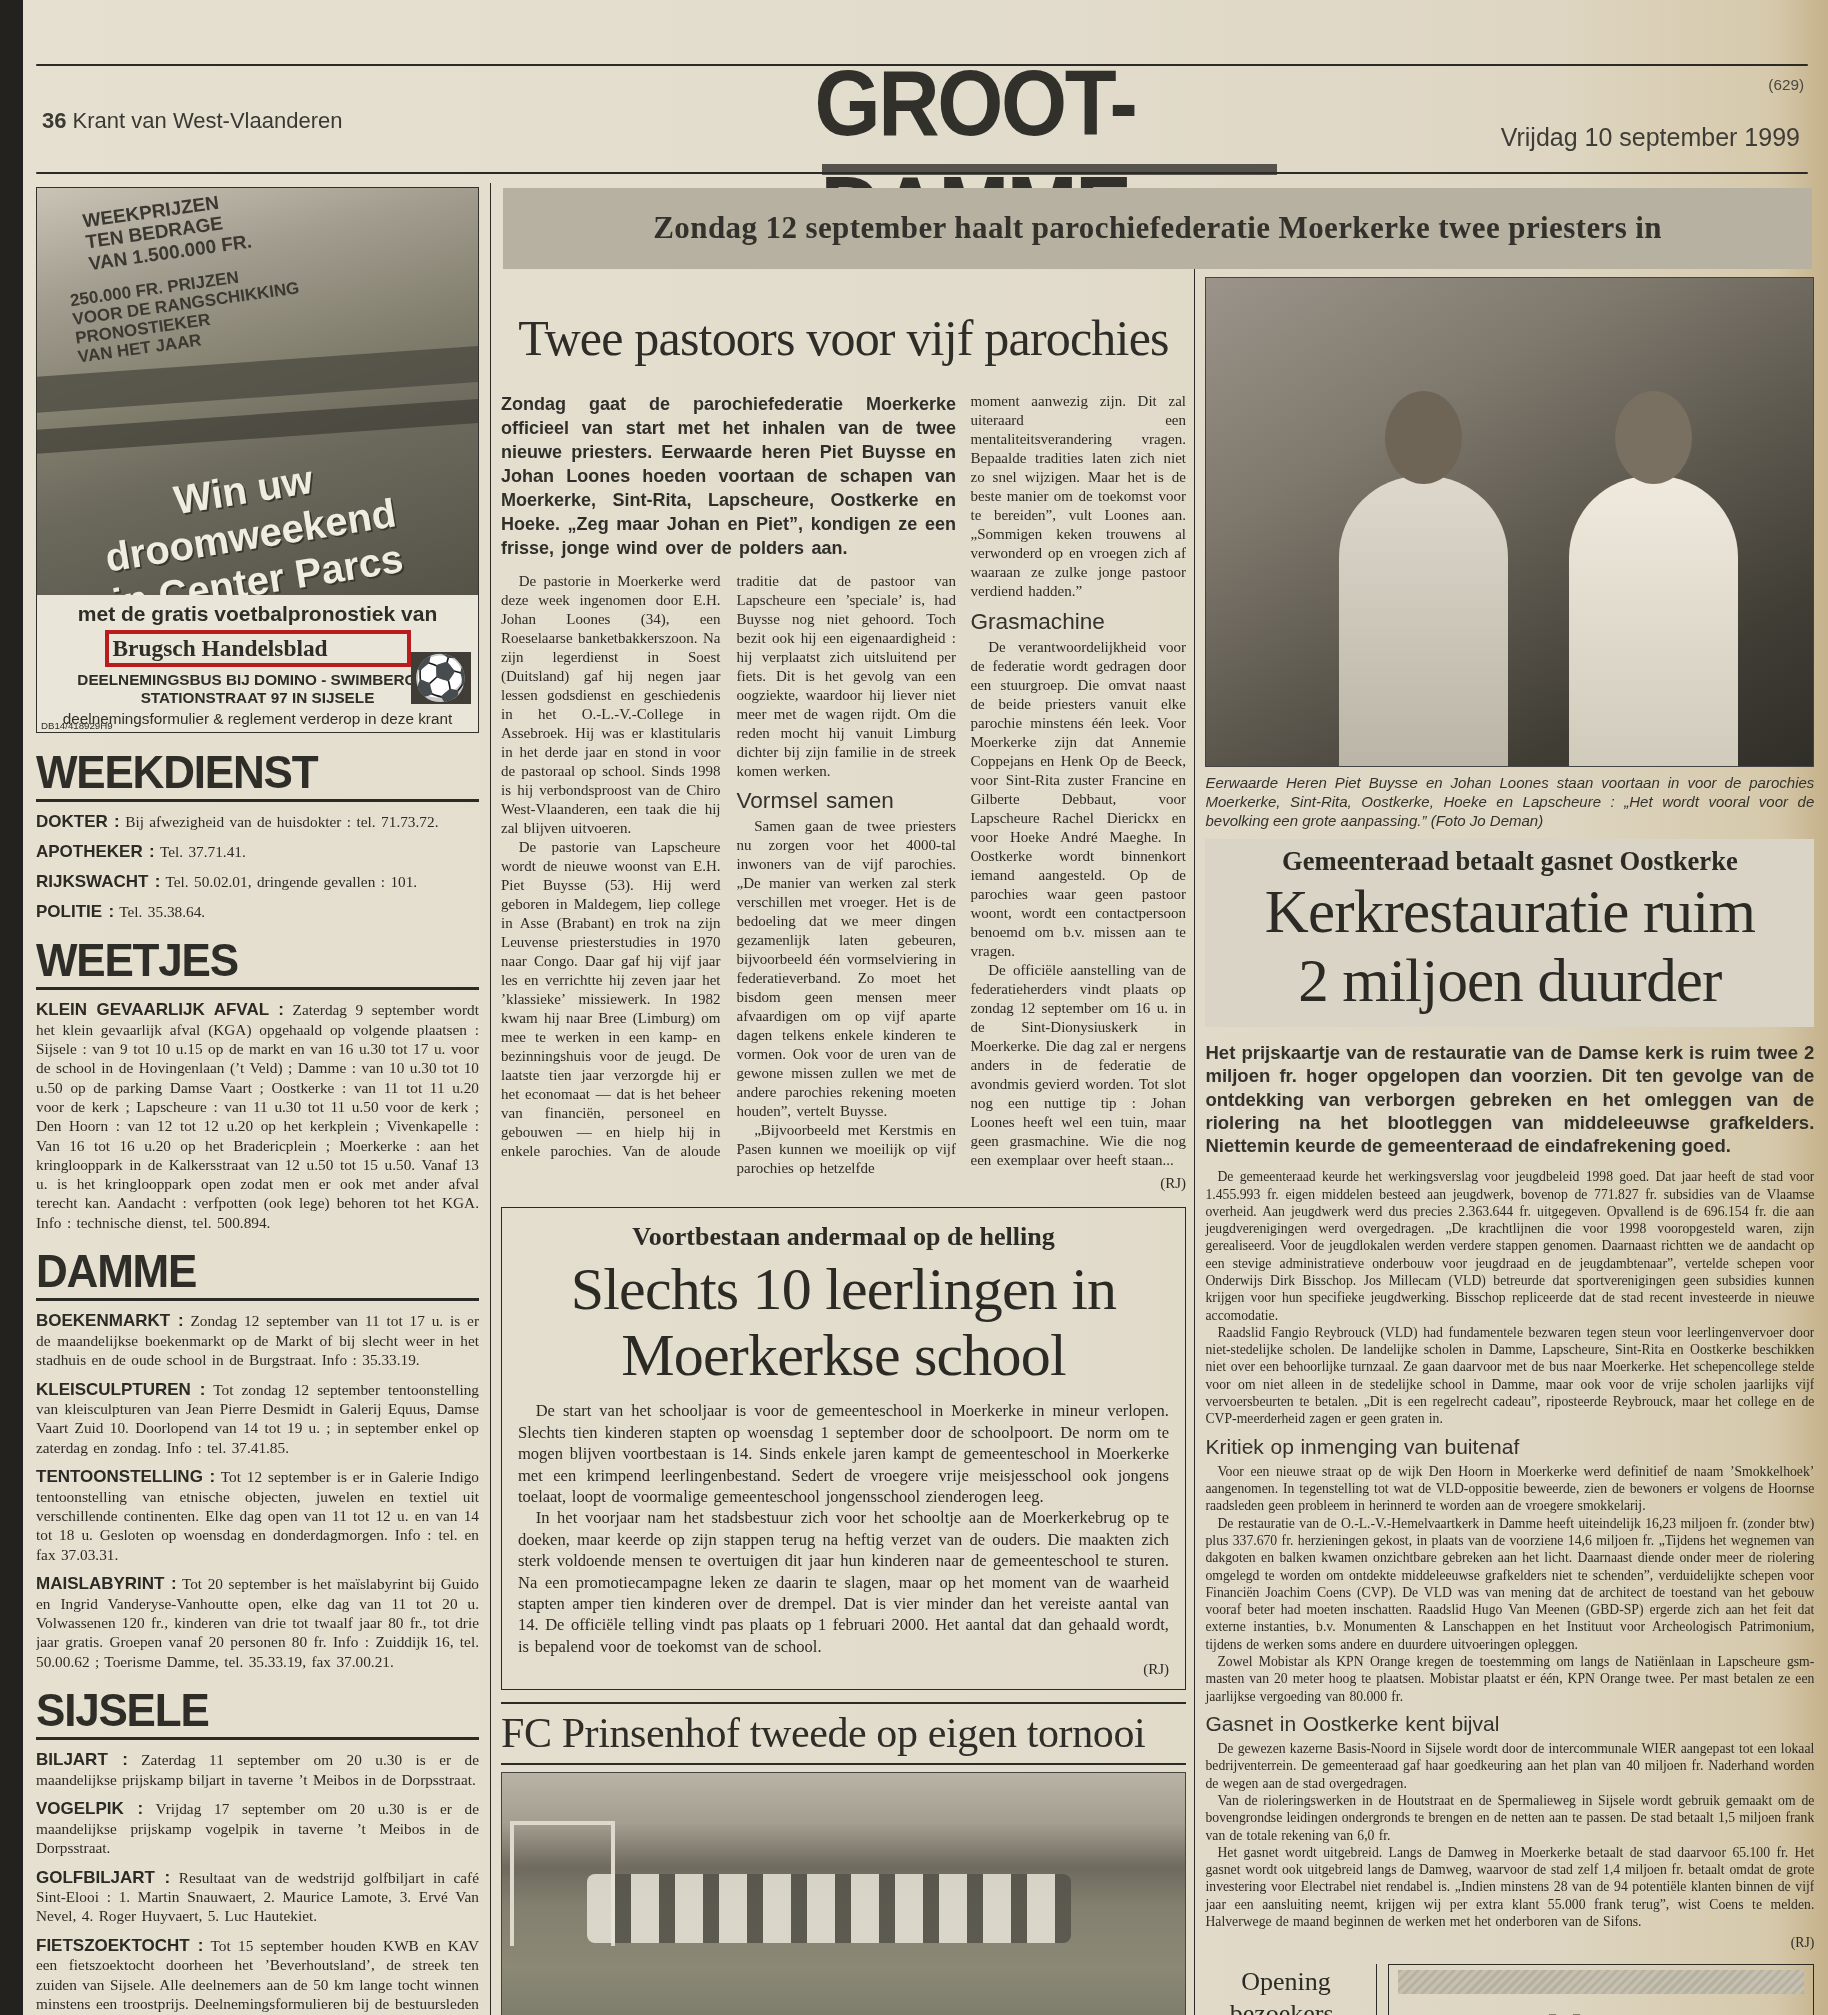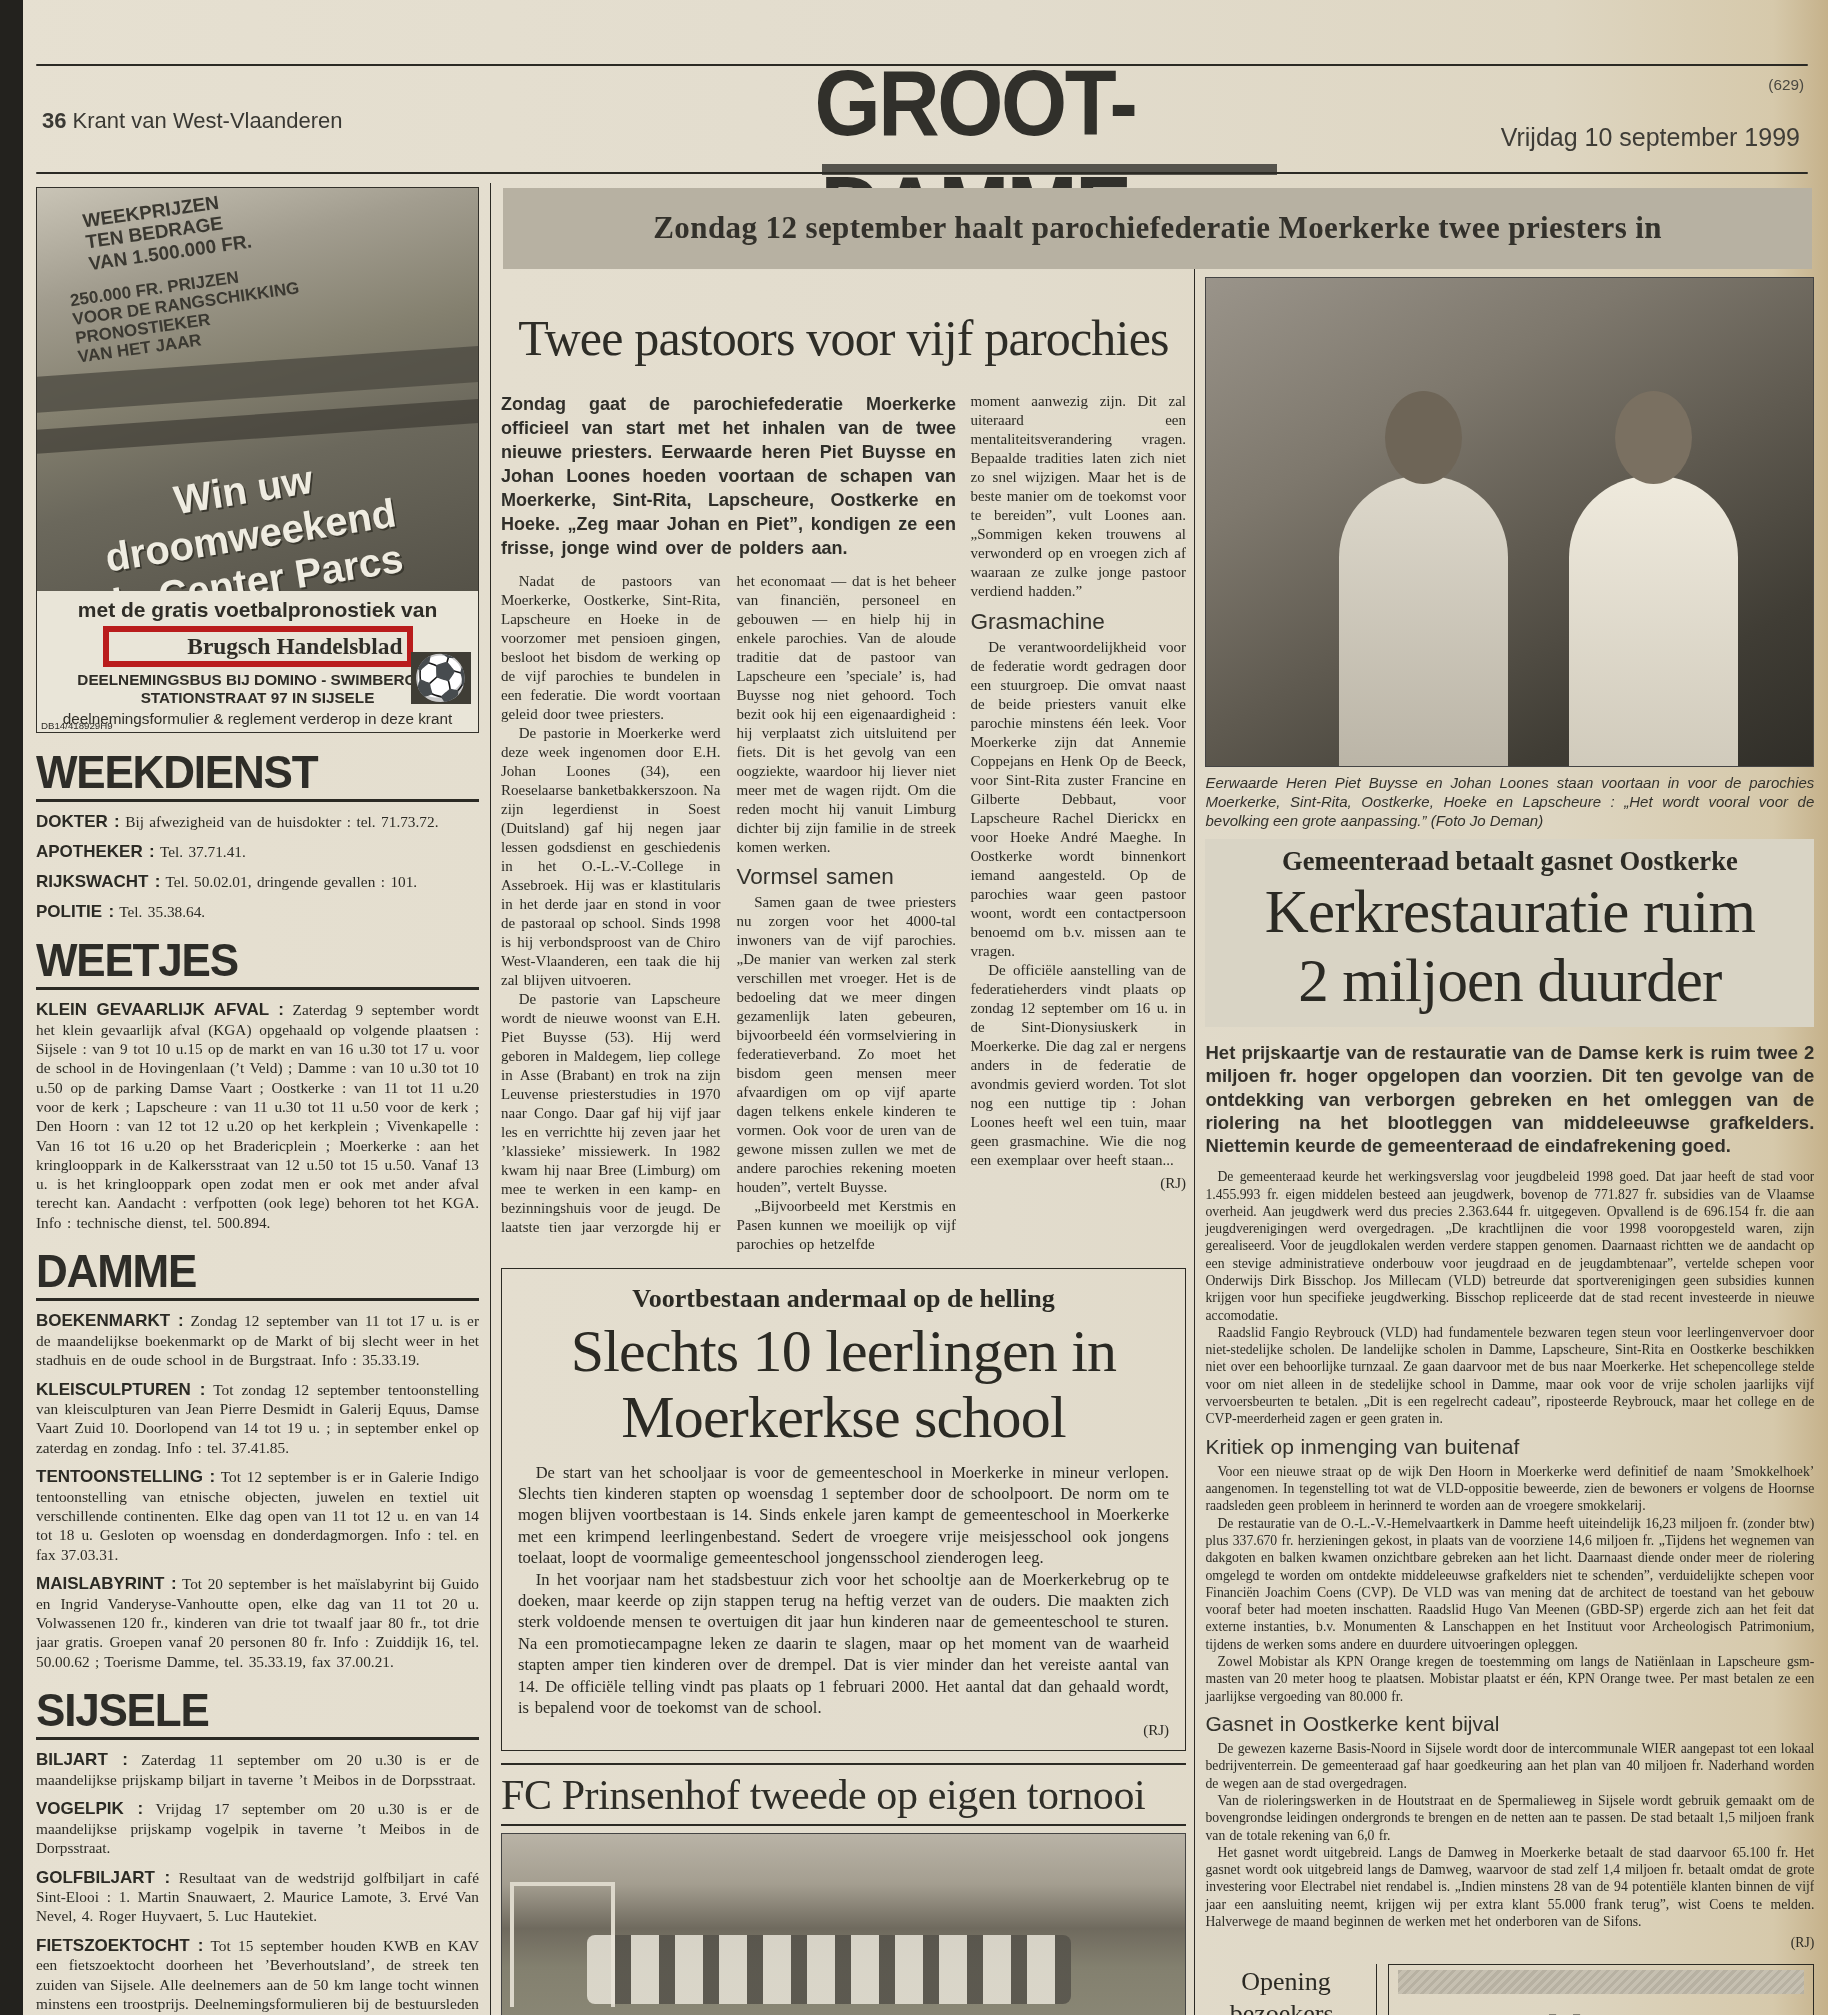--- a/index.html
+++ b/index.html
@@ -64,21 +64,21 @@
   .adphoto .beam{position:absolute;left:-16px;top:173px;width:484px;height:36px;background:#4e4b42;transform:rotate(-4deg);opacity:.8;}
   .adphoto .beam2{position:absolute;left:-16px;top:226px;width:484px;height:24px;background:#3e3c34;transform:rotate(-4deg);opacity:.7;}
   .adtxt1,.adtxt2{position:absolute;font-family:"Liberation Sans",sans-serif;font-weight:bold;color:#3a3831;transform:rotate(-8deg);line-height:1.12;}
   .adtxt1{left:48px;top:11.3px;font-size:19px;}
   .adtxt2{left:36px;top:87px;font-size:17px;}
   .adwin{position:absolute;left:12px;top:278px;width:403px;font-family:"Liberation Sans",sans-serif;font-weight:bold;
          font-size:40px;line-height:1.15;color:#efece1;transform:rotate(-9deg);text-align:center;
          text-shadow:1.6px 2px 0 #3a382f;}
   .adband{background:#e9e5d8;padding:7.3px 10.5px 4px 10.5px;font-family:"Liberation Sans",sans-serif;color:#2f2d27;position:relative;}
   .adband .l1{font-weight:bold;font-size:21px;text-align:center;}
-  .adband .brug{display:block;width:290px;margin:4px auto;border:6px solid #b91c1c;text-align:right;
+  .adband .brug{display:block;width:290px;margin:4px auto;border:4px solid #b91c1c;text-align:left;
                 font-family:"Liberation Serif",serif;font-weight:bold;font-size:23.4px;padding:0.8px 4px;}
   .adband .l2{font-weight:bold;font-size:15.3px;text-align:center;}
   .adband .l3{font-size:15.3px;text-align:center;margin-top:3.2px;}
   .adband .ball{position:absolute;right:7.3px;bottom:28px;width:60px;height:52px;background:#3f3d35;color:#e9e5d8;
                 font-size:44px;display:flex;align-items:center;justify-content:center;}
   .adband .code{font-size:9.7px;position:absolute;left:4px;bottom:0.8px;}
   .sechead{font-family:"Liberation Sans",sans-serif;font-weight:bold;font-size:44px;letter-spacing:-1.2px;
            transform:scaleY(1.05);transform-origin:left;margin:13.7px 0 2.4px 0;color:#2e2d28;}
   .secrule{height:2.8px;background:#2b2a24;margin-bottom:10.5px;}
   .item{font-size:15.3px;line-height:19.3px;text-align:justify;margin:0 0 10.5px 0;word-spacing:1.6px;}
@@ -186,21 +186,20 @@
 
       <div class="row">
 
         <div class="mid-col">
           <div class="headline1">Twee pastoors voor vijf parochies</div>
 
           <div class="art">
             <div class="left2">
               <div class="lede">Zondag gaat de parochiefederatie Moerkerke officieel van start met het inhalen van de twee nieuwe priesters. Eerwaarde heren Piet Buysse en Johan Loones hoeden voortaan de schapen van Moerkerke, Sint-Rita, Lapscheure, Oostkerke en Hoeke. „Zeg maar Johan en Piet”, kondigen ze een frisse, jonge wind over de polders aan.</div>
               <div class="bodytxt twocol">
-                <p>Nadat de pastoors van Moerkerke, Oostkerke, Sint-Rita, Lapscheure en Hoeke in de voorzomer met pensioen gingen, besloot het bisdom de werking op de vijf parochies te bundelen in een federatie. Die wordt voortaan geleid door twee priesters.</p>
                 <p>De pastorie in Moerkerke werd deze week ingenomen door E.H. Johan Loones (34), een Roeselaarse banketbakkerszoon. Na zijn legerdienst in Soest (Duitsland) gaf hij negen jaar lessen godsdienst en geschiedenis in het O.-L.-V.-College in Assebroek. Hij was er klastitularis in het derde jaar en stond in voor de pastoraal op school. Sinds 1998 is hij verbondsproost van de Chiro West-Vlaanderen, een taak die hij zal blijven uitvoeren.</p>
                 <p>De pastorie van Lapscheure wordt de nieuwe woonst van E.H. Piet Buysse (53). Hij werd geboren in Maldegem, liep college in Asse (Brabant) en trok na zijn Leuvense priesterstudies in 1970 naar Congo. Daar gaf hij vijf jaar les en verrichtte hij zeven jaar het ’klassieke’ missiewerk. In 1982 kwam hij naar Bree (Limburg) om mee te werken in een kamp- en bezinningshuis voor de jeugd. De laatste tien jaar verzorgde hij er het economaat — dat is het beheer van financiën, personeel en gebouwen — en hielp hij in enkele parochies. Van de aloude traditie dat de pastoor van Lapscheure een ’speciale’ is, had Buysse nog niet gehoord. Toch bezit ook hij een eigenaardigheid : hij verplaatst zich uitsluitend per fiets. Dit is het gevolg van een oogziekte, waardoor hij liever niet meer met de wagen rijdt. Om die reden mocht hij vanuit Limburg dichter bij zijn familie in de streek komen werken.</p>
                 <div class="subhead">Vormsel samen</div>
                 <p>Samen gaan de twee priesters nu zorgen voor het 4000-tal inwoners van de vijf parochies. „De manier van werken zal sterk verschillen met vroeger. Het is de bedoeling dat we meer dingen gezamenlijk laten gebeuren, bijvoorbeeld één vormselviering in federatieverband. Zo moet het bisdom geen mensen meer afvaardigen om op vijf aparte dagen telkens enkele kinderen te vormen. Ook voor de uren van de gewone missen zullen we met de andere parochies rekening moeten houden”, vertelt Buysse.</p>
                 <p>„Bijvoorbeeld met Kerstmis en Pasen kunnen we moeilijk op vijf parochies op hetzelfde</p>
               </div>
             </div>
             <div class="col3 bodytxt">
               <p style="text-indent:0;">moment aanwezig zijn. Dit zal uiteraard een mentaliteitsverandering vragen. Bepaalde tradities laten zich niet zo snel wijzigen. Maar het is de beste manier om de toekomst voor te bereiden”, vult Loones aan. „Sommigen keken trouwens al verwonderd op en vroegen zich af waaraan ze zulke jonge pastoor verdiend hadden.”</p>
               <div class="subhead">Grasmachine</div>

